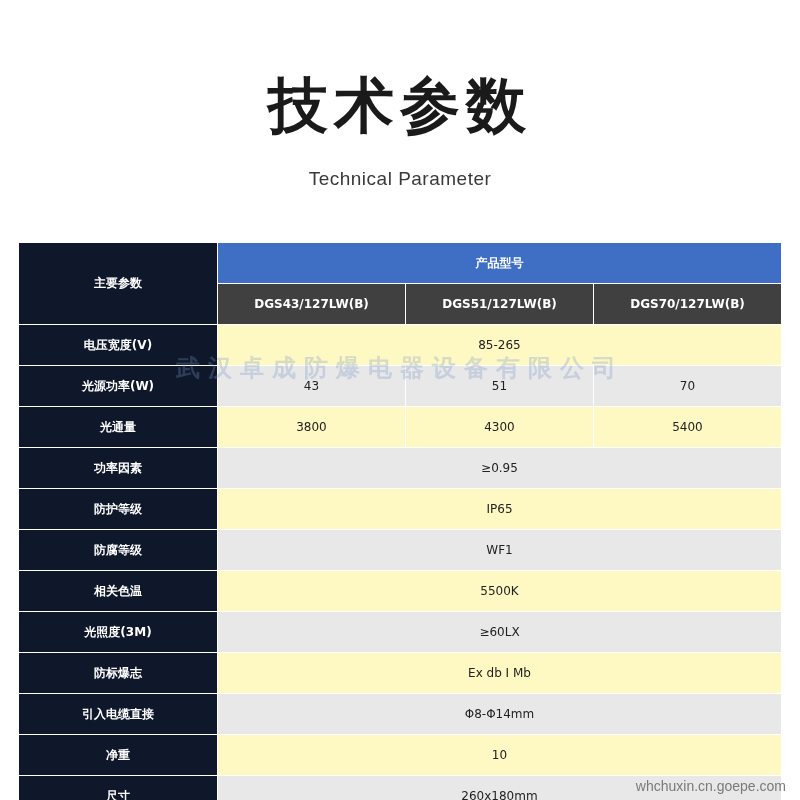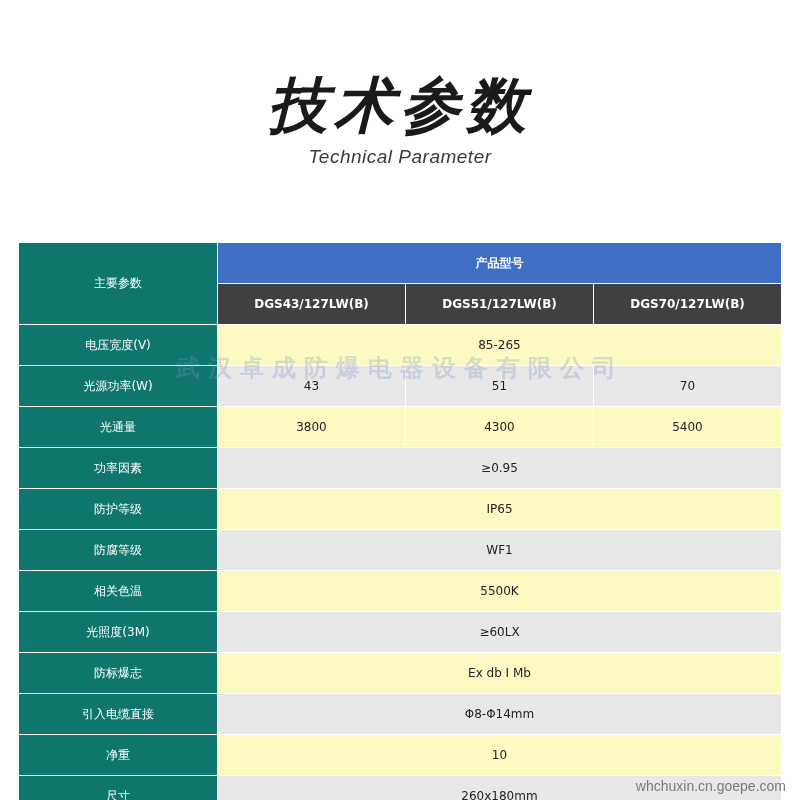--- a/index.html
+++ b/index.html
@@ -16,32 +16,31 @@
   }
   .page {
     width: 800px;
     height: 800px;
     position: relative;
     box-sizing: border-box;
   }
   .title-block {
     text-align: center;
     padding-top: 72px;
-    font-style: italic;
   }
   .title-cn {
     font-size: 60px;
     font-weight: bold;
     color: #1a1a1a;
     letter-spacing: 6px;
     line-height: 1.1;
     font-family: "DejaVu Sans", "Liberation Sans", sans-serif;
   }
   .title-en {
-    margin-top: 8px;
+    margin-top: 30px;
     font-size: 19px;
     color: #3a3a3a;
     letter-spacing: 0.5px;
     font-family: "Liberation Sans", sans-serif;
   }
   .table-wrap {
     position: absolute;
     left: 18px;
     top: 242px;
     width: 764px;
@@ -65,23 +64,23 @@
     color: #ffffff !important;
     font-weight: bold;
   }
   .hdr-model {
     background: #3f6fc4;
     color: #ffffff !important;
     font-weight: bold;
     font-size: 15px;
   }
   .lbl {
-    background: #0f766e;
+    background: #0f172a;
     color: #ffffff !important;
-    font-weight: normal;
+    font-weight: bold;
     width: 196px;
     font-size: 15px;
   }
   .val-light {
     background: #fef9c3;
   }
   .val-grey {
     background: #e8e8e8;
   }
   .watermark-center {

